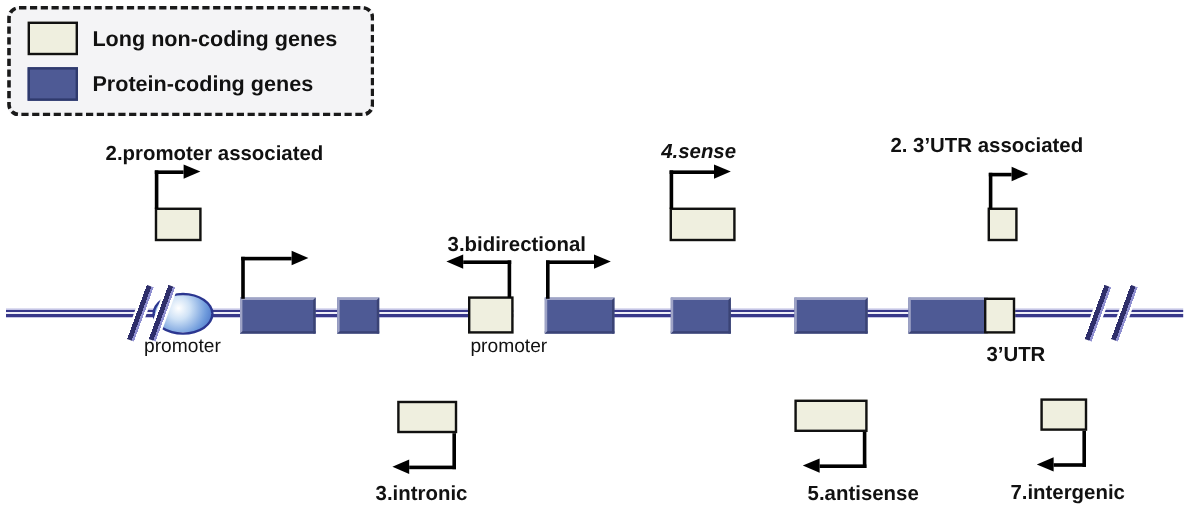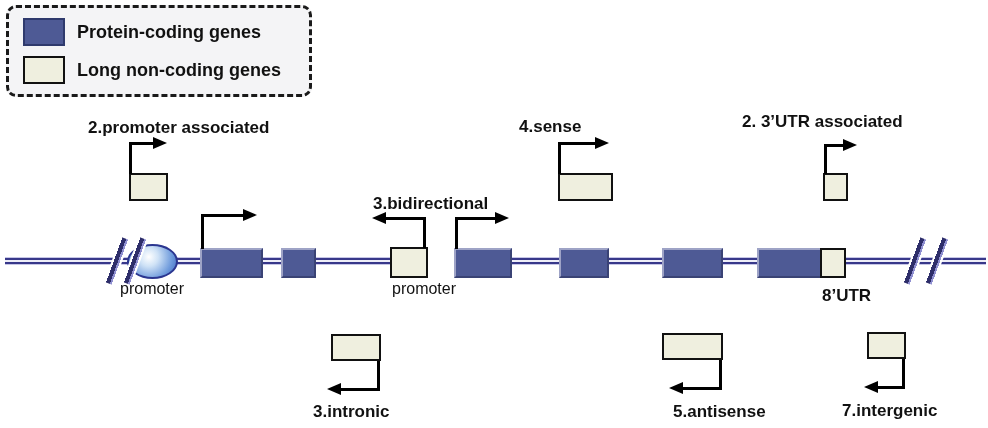--- a/index.html
+++ b/index.html
@@ -53,26 +53,26 @@
   .lbl{position:absolute;font-weight:bold;font-size:17px;white-space:nowrap;z-index:5;}
   .lbl-reg{position:absolute;font-weight:normal;font-size:16px;white-space:nowrap;z-index:5;}
 </style>
 </head>
 <body>
 
 <div class="canvas">
 
   <div class="legend">
     <div class="legend-row">
+      <span class="swatch swatch-lnc"></span>
+      <span class="legend-label">Long non-coding genes</span>
+    </div>
+    <div class="legend-row">
       <span class="swatch swatch-pc"></span>
       <span class="legend-label">Protein-coding genes</span>
-    </div>
-    <div class="legend-row">
-      <span class="swatch swatch-lnc"></span>
-      <span class="legend-label">Long non-coding genes</span>
     </div>
   </div>
 
   <div class="dna" style="left:5px;width:423px;"></div>
   <div class="dna" style="left:455px;width:531px;"></div>
   <div class="break" style="left:112px;"></div>
   <div class="break" style="left:130px;"></div>
   <div class="break" style="left:910px;"></div>
   <div class="break" style="left:932px;"></div>
 
@@ -80,21 +80,21 @@
   <div class="lbl-reg" style="left:120px;top:280px;">promoter</div>
 
   <div class="gene" style="left:200px;width:63px;"></div>
   <div class="gene" style="left:281px;width:35px;"></div>
   <div class="gene" style="left:454px;width:58px;"></div>
   <div class="gene" style="left:559px;width:50px;"></div>
   <div class="gene" style="left:662px;width:61px;"></div>
   <div class="gene" style="left:757px;width:66px;"></div>
 
   <div class="lnc" style="left:820px;top:248px;width:26px;height:30px;z-index:3;"></div>
-  <div class="lbl" style="left:822px;top:286px;">8’UTR</div>
+  <div class="lbl" style="left:822px;top:286px;">3’UTR</div>
 
   <div>
     <div class="lbl" style="left:88px;top:118px;">2.promoter associated</div>
     <div class="av" style="left:129px;top:142px;height:32px;"></div>
     <div class="ah" style="left:129px;top:142px;width:24px;"></div>
     <div class="tri-r" style="left:153px;top:137px;"></div>
     <div class="lnc" style="left:129px;top:173px;width:39px;height:28px;"></div>
   </div>
 
   <div>
@@ -109,21 +109,21 @@
     <div class="tri-l" style="left:372px;top:212px;"></div>
     <div class="av" style="left:423px;top:217px;height:31px;"></div>
     <div class="av" style="left:455px;top:217px;height:32px;"></div>
     <div class="ah" style="left:455px;top:217px;width:40px;"></div>
     <div class="tri-r" style="left:495px;top:212px;"></div>
     <div class="lnc" style="left:390px;top:247px;width:38px;height:31px;"></div>
     <div class="lbl-reg" style="left:392px;top:280px;">promoter</div>
   </div>
 
   <div>
-    <div class="lbl" style="left:519px;top:117px;">4.sense</div>
+    <div class="lbl" style="left:551px;top:117px;font-style:italic;">4.sense</div>
     <div class="av" style="left:558px;top:142px;height:32px;"></div>
     <div class="ah" style="left:558px;top:142px;width:37px;"></div>
     <div class="tri-r" style="left:595px;top:137px;"></div>
     <div class="lnc" style="left:558px;top:173px;width:55px;height:28px;"></div>
   </div>
 
   <div>
     <div class="lbl" style="left:742px;top:112px;">2. 3’UTR associated</div>
     <div class="av" style="left:824px;top:144px;height:30px;"></div>
     <div class="ah" style="left:824px;top:144px;width:19px;"></div>

